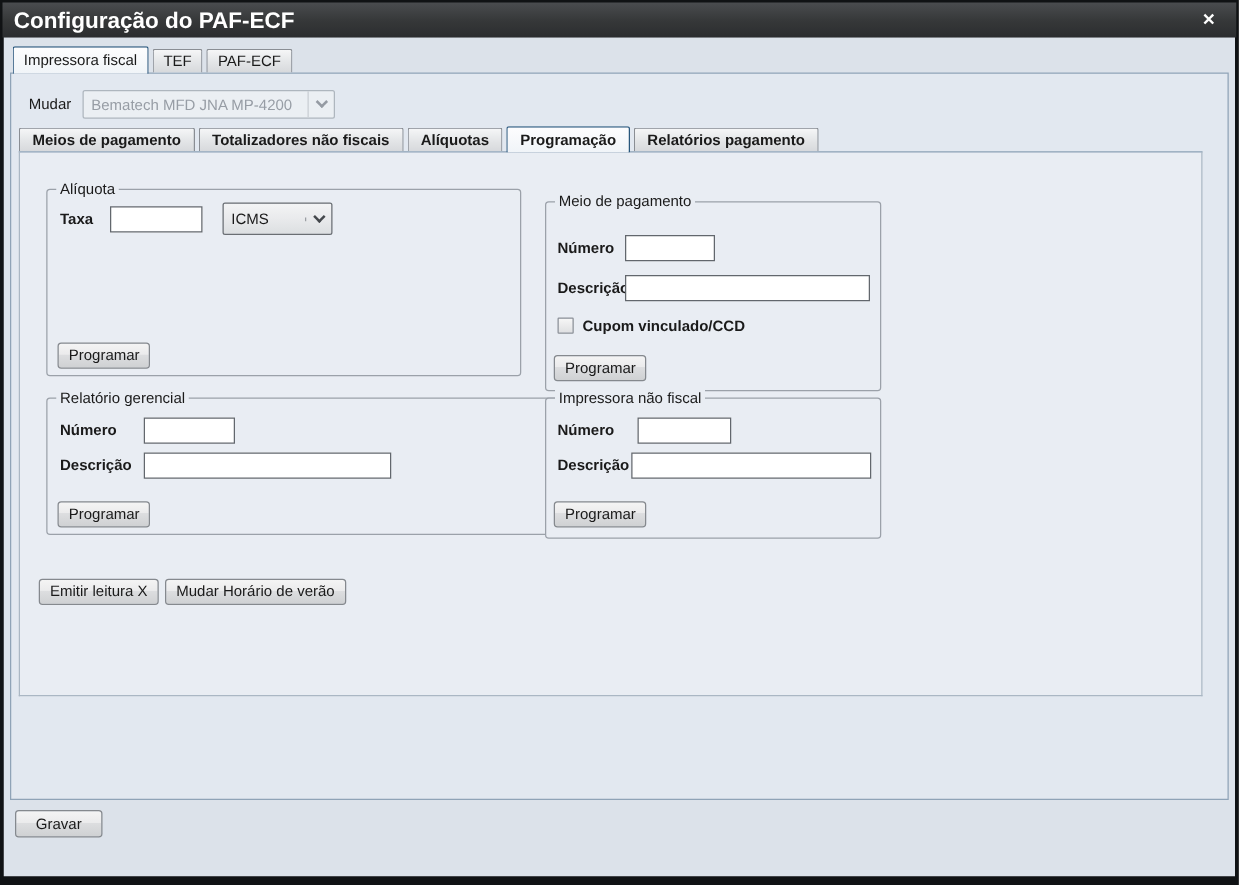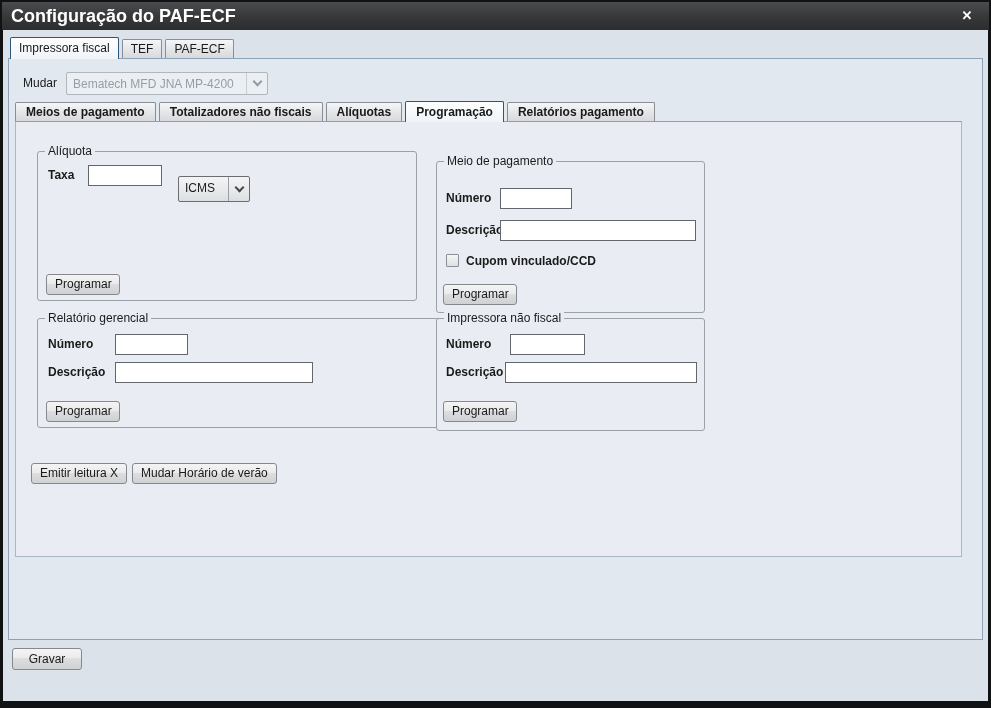--- a/index.html
+++ b/index.html
@@ -62,21 +62,21 @@
     height:21px; line-height:19px; padding:0 8px; text-align:center; white-space:nowrap;
     font-family:"Liberation Sans", sans-serif; font-size:12px; cursor:default; }
   .checkbox { position:absolute; width:13px; height:13px; border:1px solid #8b9097; border-radius:1px;
     background:linear-gradient(#f6f6f6,#dfe0e2); cursor:default; }
 
   .g-aliquota   { left:21px;  top:18px;  width:380px; height:150px; }
   .g-meio       { left:420px; top:28px;  width:269px; height:152px; }
   .g-relatorio  { left:21px;  top:185px; width:444px; height:110px; }
   .g-total      { left:420px; top:185px; width:269px; height:113px; }
 
-  .icms-combo { left:140px; top:24px; width:72px; height:26px; position:absolute; }
+  .icms-combo { left:140px; top:10px; width:88px; height:26px; position:absolute;align-items:center; }
 
   .gravar-btn { left:9px; top:618px; width:70px; height:22px; line-height:20px; }
 </style>
 </head>
 <body>
 
 <div class="window">
 
   <div class="titlebar">
     <span class="title">Configuração do PAF-ECF</span>

